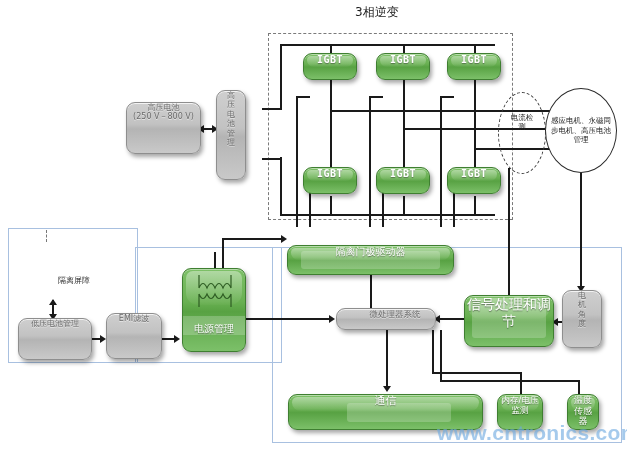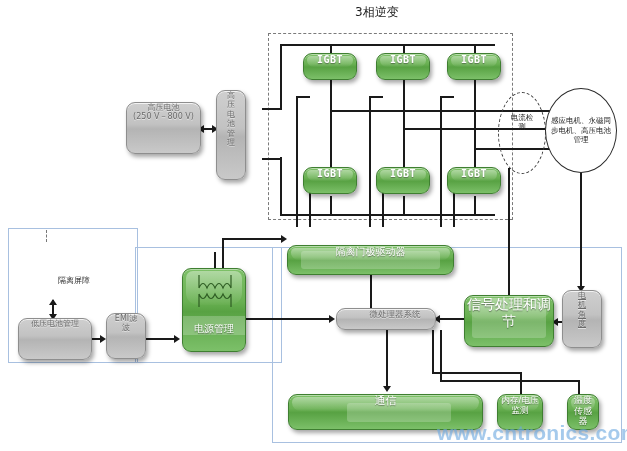--- a/index.html
+++ b/index.html
@@ -237,21 +237,21 @@
   <div class="arr arr-d" style="left:49px;top:314px;"></div>
   <div class="arr arr-u" style="left:49px;top:299px;"></div>
 
   <div class="blk grey" style="left:18px;top:318px;width:74px;height:42px;">
     <span class="lbl" style="white-space:pre-line;">低压电池管理</span>
   </div>
 
   <div class="w wh" style="left:92px;top:338px;width:12px;"></div>
   <div class="arr arr-r" style="left:100px;top:335px;"></div>
 
-  <div class="blk grey" style="left:106px;top:313px;width:40px;height:46px;">
+  <div class="blk grey" style="left:106px;top:313px;width:56px;height:46px;">
     <span class="lbl" style="word-break:break-all;padding:0 6px;">EMI滤波</span>
   </div>
 
   <div class="w wh" style="left:146px;top:338px;width:32px;"></div>
   <div class="arr arr-r" style="left:174px;top:335px;"></div>
 
   <div class="blk green glossy" style="left:182px;top:268px;width:64px;height:84px;align-items:flex-end;">
     <svg class="coil" viewBox="0 0 64 42" style="left:0;top:0;width:64px;height:42px;">
       <path d="M16 6 v13 M16 19 q4 -9 8 0 q4 -9 8 0 q4 -9 8 0 q4 -9 8 0 M48 19 v-13" fill="none" stroke="#2f5d24" stroke-width="1.2"></path>
       <path d="M16 38 v-13 M16 25 q4 9 8 0 q4 9 8 0 q4 9 8 0 q4 9 8 0 M48 25 v13" fill="none" stroke="#2f5d24" stroke-width="1.2"></path>
@@ -273,21 +273,21 @@
   <div class="arr arr-l" style="left:434px;top:315px;"></div>
 
   <div class="blk green glossy" style="left:464px;top:295px;width:90px;height:52px;">
     <div class="band" style="top:8px;height:34px;"></div>
     <span class="lbl" style="position:relative;font-size:14px;">信号处理和调节</span>
   </div>
 
   <div class="w wv" style="left:508px;top:168px;height:128px;"></div>
 
   <div class="blk grey" style="left:562px;top:290px;width:40px;height:58px;">
-    <span class="lbl" style="word-break:break-all;padding:0 16px;text-decoration:underline;">电机角度</span>
+    <span class="lbl" style="word-break:break-all;padding:0 16px;">电机角度</span>
   </div>
 
   <div class="w wh" style="left:554px;top:321px;width:10px;"></div>
   <div class="arr arr-l" style="left:552px;top:318px;"></div>
 
   <div class="w wv" style="left:386px;top:330px;height:60px;"></div>
   <div class="arr arr-d" style="left:383px;top:386px;"></div>
 
   <div class="w wv" style="left:432px;top:330px;height:42px;"></div>
   <div class="w wv" style="left:440px;top:330px;height:50px;"></div>

